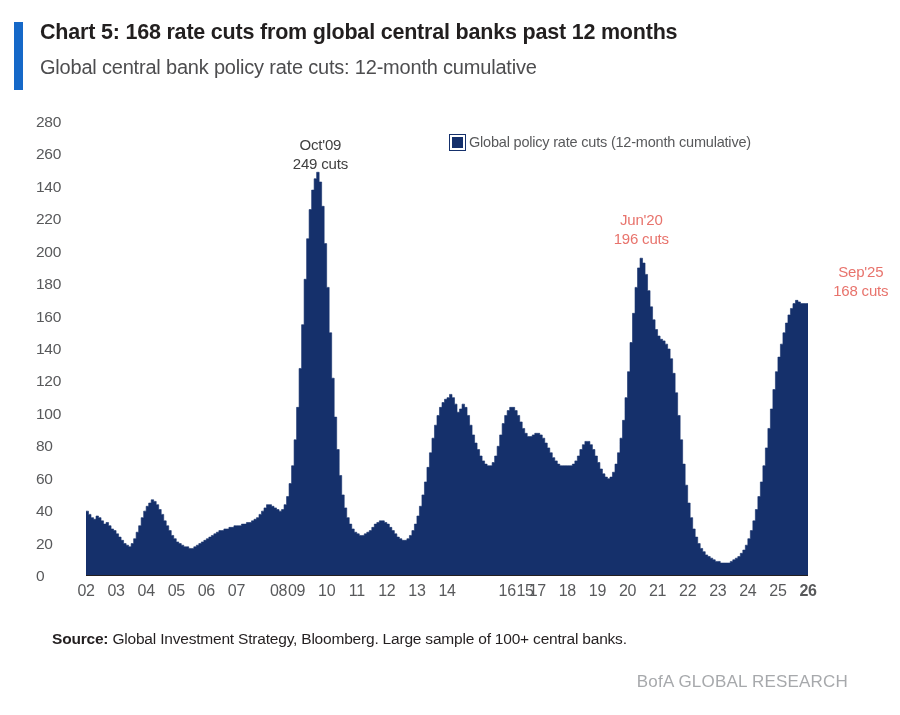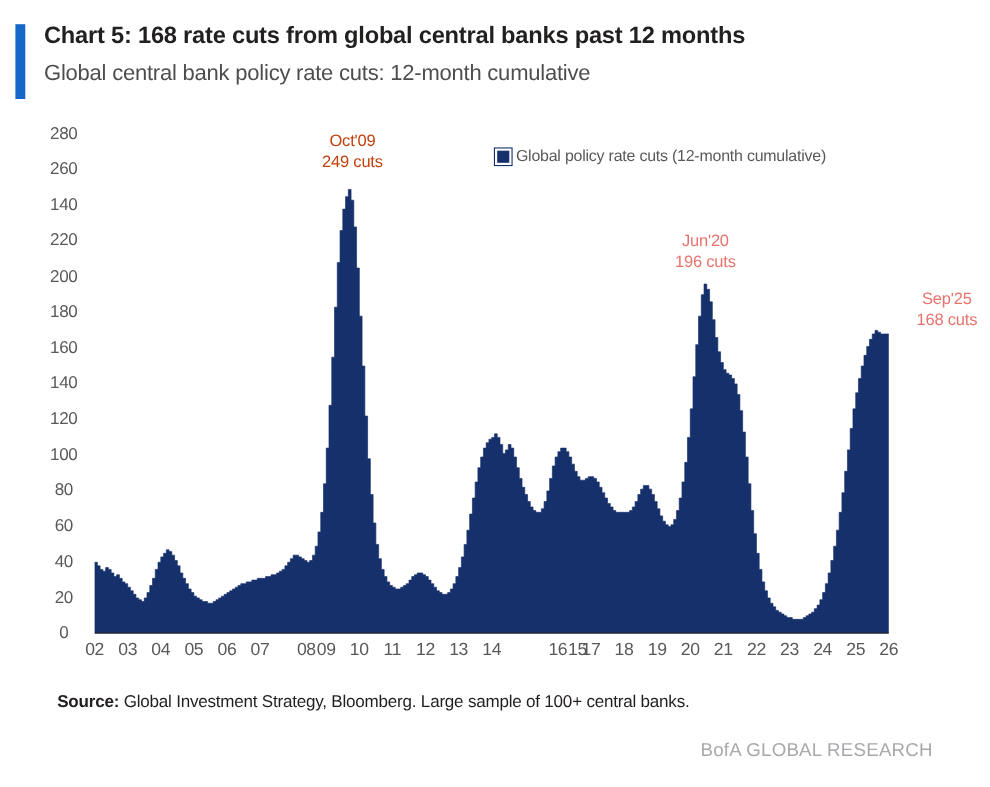--- a/index.html
+++ b/index.html
@@ -74,21 +74,21 @@
     width: 722px;
     height: 454px;
   }
   .plot svg { display: block; }
 
   
   .ytick {
     position: absolute;
     right: 0;
     width: 44px;
-    text-align: center;
+    text-align: left;
     font-size: 15.5px;
     color: #58595b;
     transform: translateY(-50%);
     letter-spacing: -0.3px;
   }
   .yaxis-labels {
     position: absolute;
     left: 30px;
     top: 18px;
     width: 50px;
@@ -232,29 +232,29 @@
         <div class="xtick" style="left: 421.167px;">16</div>
         <div class="xtick" style="left: 451.25px;">17</div>
         <div class="xtick" style="left: 481.333px;">18</div>
         <div class="xtick" style="left: 511.417px;">19</div>
         <div class="xtick" style="left: 541.5px;">20</div>
         <div class="xtick" style="left: 571.583px;">21</div>
         <div class="xtick" style="left: 601.667px;">22</div>
         <div class="xtick" style="left: 631.75px;">23</div>
         <div class="xtick" style="left: 661.833px;">24</div>
         <div class="xtick" style="left: 691.917px;">25</div>
-        <div class="xtick" style="left: 722px;">26</div>
+        <div class="xtick" style="left: 722px; font-weight: bold;">26</div>
       </div>
 
     <div class="legend">
       <span class="legend-swatch"></span>
       <span class="legend-label">Global policy rate cuts (12-month cumulative)</span>
     </div>
 
-    <div class="annot" id="annot-0" style="left: 320.399px; top: 15px; transform: translateX(-50%); color: #c2410c;">
+    <div class="annot" id="annot-0" style="left: 320.399px; top: 31px; transform: translateX(-50%); color: #404040;">
       <span>Oct'09</span>
       <span class="l2">249 cuts</span>
     </div>
     <div class="annot" id="annot-1" style="left: 641.288px; top: 106.2px; transform: translateX(-50%); color: rgb(232, 115, 108);">
       <span>Jun'20</span>
       <span class="l2">196 cuts</span>
     </div>
     <div class="annot" id="annot-2" style="left: 833.226px; top: 157.6px; transform: none; color: rgb(232, 115, 108);">
       <span>Sep'25</span>
       <span class="l2">168 cuts</span>

